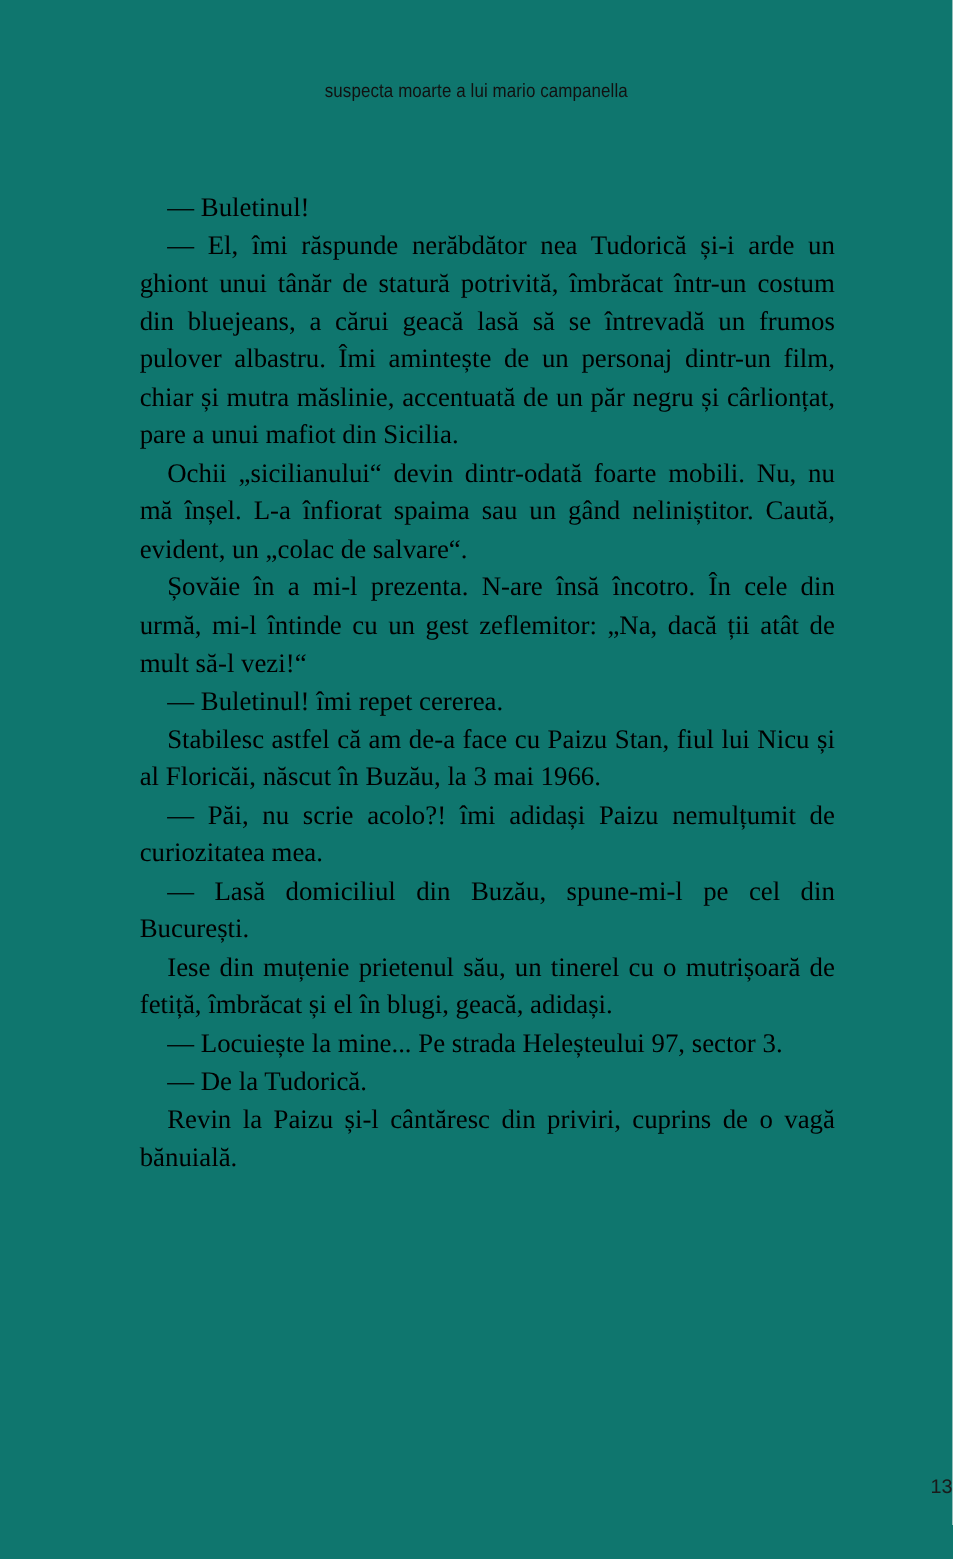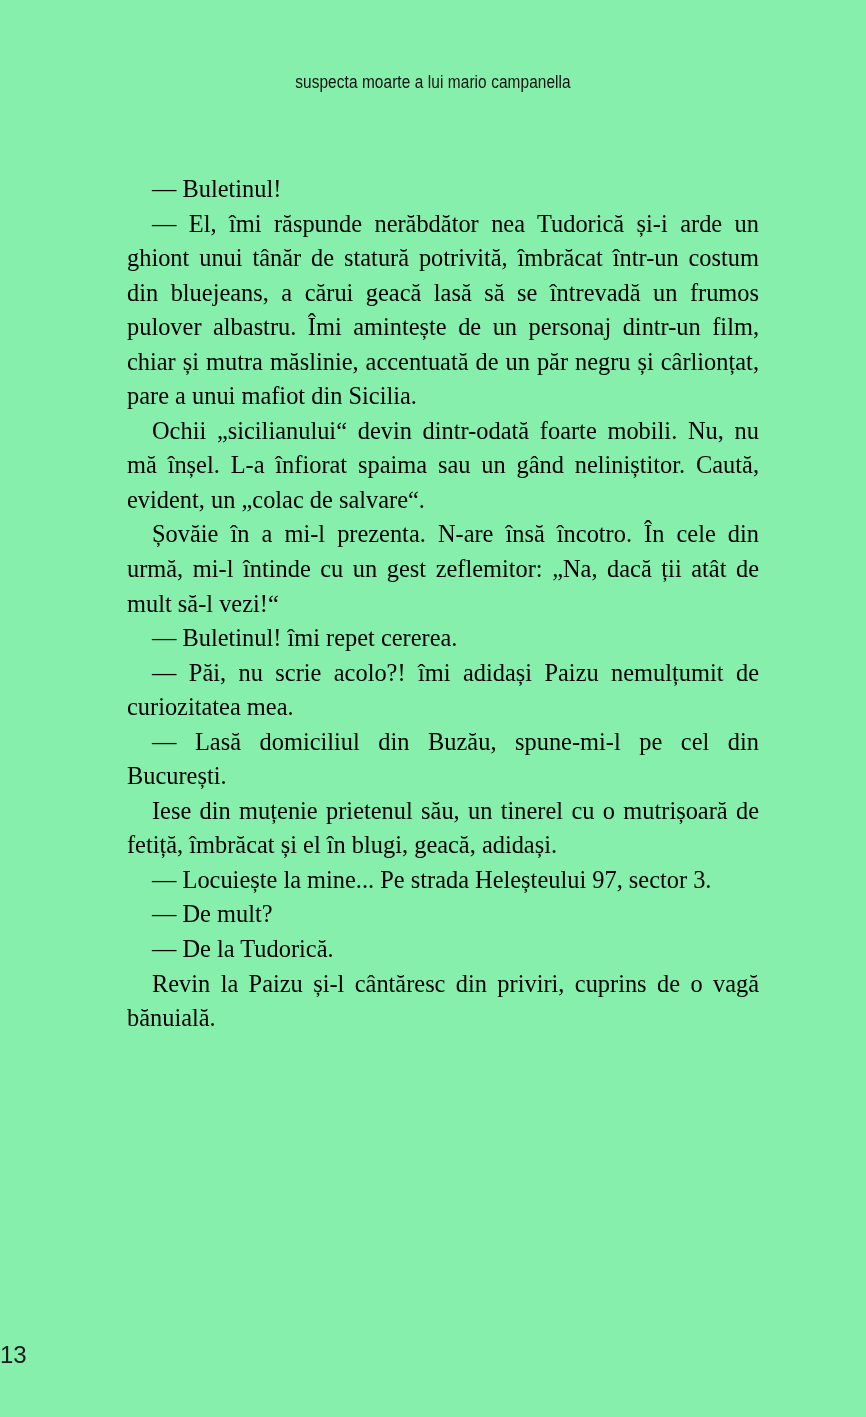--- a/index.html
+++ b/index.html
@@ -12,21 +12,21 @@
     height: 1417px;
     position: relative;
     font-family: "Liberation Serif", "DejaVu Serif", serif;
     color: #000000;
     overflow: hidden;
   }
 
   .page {
     position: absolute;
     inset: 0;
-    background: #86efac;
+    background: #0f766e;
   }
 
   
   .running-head {
     position: absolute;
     top: 72px;
     left: 0;
     right: 0;
     text-align: center;
     font-family: "Liberation Sans Narrow", "Liberation Sans", "DejaVu Sans", sans-serif;
@@ -59,43 +59,43 @@
   }
 
   
 
   
   .folio {
     position: absolute;
     top: 1341px;
     left: 0;
     right: 0;
-    text-align: left;
+    text-align: right;
     font-family: "Liberation Sans", "DejaVu Sans", sans-serif;
-    font-size: 24px;
+    font-size: 18px;
     color: #1a1a1a;
   }
 </style>
 </head>
 <body>
 
 <div class="page">
 
   <div class="running-head">suspecta moarte a lui mario campanella</div>
 
   <div class="textblock">
     <p>— Buletinul!</p>
     <p>— El, îmi răspunde nerăbdător nea Tudorică și-i arde un ghiont unui tânăr de statură potrivită, îmbrăcat într-un costum din bluejeans, a cărui geacă lasă să se întrevadă un frumos pulover albastru. Îmi amintește de un personaj dintr-un film, chiar și mutra măslinie, accentuată de un păr negru și cârlionțat, pare a unui mafiot din Sicilia.</p>
     <p>Ochii „sicilianului“ devin dintr-odată foarte mobili. Nu, nu mă înșel. L-a înfiorat spaima sau un gând neliniștitor. Caută, evident, un „colac de salvare“.</p>
     <p>Șovăie în a mi-l prezenta. N-are însă încotro. În cele din urmă, mi-l întinde cu un gest zeflemitor: „Na, dacă ții atât de mult să-l vezi!“</p>
     <p>— Buletinul! îmi repet cererea.</p>
+    <p>Stabilesc astfel că am de-a face cu Paizu Stan, fiul lui Nicu și al Floricăi, născut în Buzău, la 3 mai 1966.</p>
     <p>— Păi, nu scrie acolo?! îmi adidași Paizu nemulțumit de curiozitatea mea.</p>
     <p>— Lasă domiciliul din Buzău, spune-mi-l pe cel din București.</p>
     <p>Iese din muțenie prietenul său, un tinerel cu o mutrișoară de fetiță, îmbrăcat și el în blugi, geacă, adidași.</p>
     <p>— Locuiește la mine... Pe strada Heleșteului 97, sector 3.</p>
-    <p>— De mult?</p>
     <p>— De la Tudorică.</p>
     <p>Revin la Paizu și-l cântăresc din priviri, cuprins de o vagă bănuială.</p>
   </div>
 
   <div class="folio">13</div>
 
 </div>
 
 </body></html>

